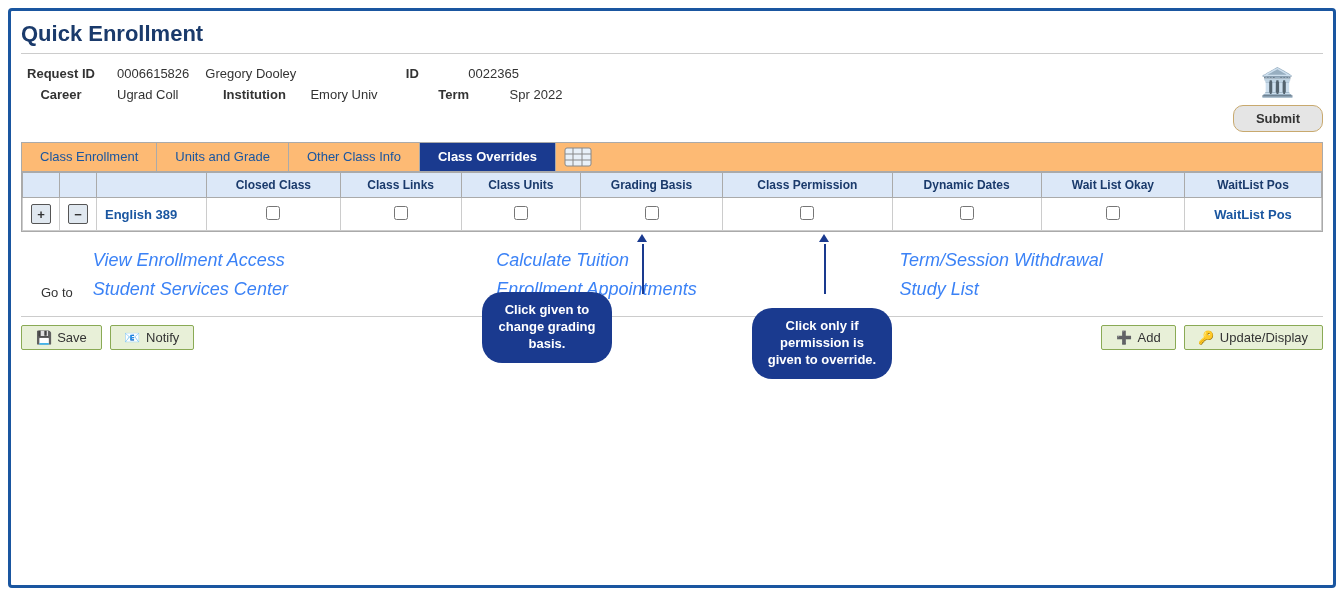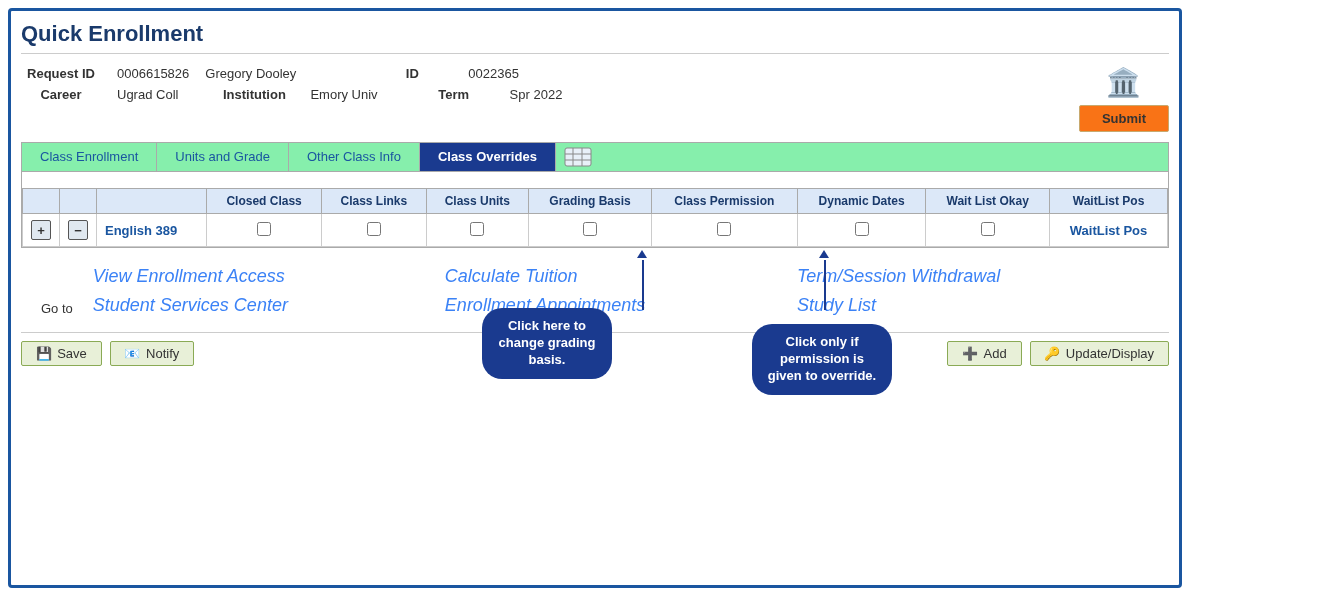--- a/index.html
+++ b/index.html
@@ -7,21 +7,21 @@
       font-family: Arial, sans-serif;
       font-size: 13px;
       background: #fff;
       padding: 8px;
     }
     .outer-border {
       border: 3px solid #1a56a0;
       border-radius: 4px;
       padding: 10px;
       background: #fff;
-      width: 1174px;
+      width: 1328px;
       min-height: 580px;
       position: relative;
     }
     .page-title {
       font-size: 22px;
       font-weight: bold;
       color: #1a3a6b;
       margin-bottom: 12px;
       border-bottom: 1px solid #ccc;
       padding-bottom: 6px;
@@ -53,36 +53,36 @@
       display: flex;
       flex-direction: column;
       align-items: center;
       gap: 6px;
       margin-left: 20px;
     }
     .building-icon {
       font-size: 28px;
     }
     .submit-btn {
-      background: #f97316;
+      background: #e5e5e5;
       border: 1px solid #c8a96e;
       padding: 5px 22px;
       font-size: 13px;
       font-weight: bold;
       cursor: pointer;
       color: #333;
-      border-radius: 2px;
+      border-radius: 10px;
     }
     .tabs-section {
       border: 1px solid #aaa;
       margin-bottom: 4px;
     }
     .tabs-row {
       display: flex;
-      background: #86efac;
+      background: #fdba74;
       border-bottom: 1px solid #aaa;
     }
     .tab {
       padding: 6px 18px;
       border-right: 1px solid #aaa;
       cursor: pointer;
       color: #1a56a0;
       font-size: 13px;
       white-space: nowrap;
     }
@@ -98,21 +98,20 @@
       align-items: center;
     }
     .table-container {
       width: 100%;
       overflow: visible;
     }
     table {
       width: 100%;
       border-collapse: collapse;
       font-size: 13px;
-      margin-top: 16px;
     }
     table th {
       background: #dce8f8;
       border: 1px solid #aaa;
       padding: 5px 8px;
       text-align: center;
       font-weight: bold;
       color: #1a3a6b;
       font-size: 12px;
     }
@@ -322,21 +321,21 @@
               </td>
               <td>
                 <a class="course-link">WaitList Pos</a>
               </td>
             </tr>
           </tbody>
         </table>
       </div>
 
       <div class="tooltip-bubble" style="position:absolute; top:120px; left:460px; z-index:20;">
-        <span>Click here to change grading basis.</span>
+        <span>Click given to change grading basis.</span>
       </div>
 
       <div style="position:absolute; top:72px; left:620px; width:2px; height:50px; background:#1a3a8f; z-index:15;"></div>
       <div style="position:absolute; top:62px; left:615px; width:0; height:0; border-left:5px solid transparent; border-right:5px solid transparent; border-bottom:8px solid #1a3a8f; z-index:15;"></div>
 
       <div class="tooltip-bubble" style="position:absolute; top:136px; left:730px; z-index:20; max-width:140px;">
         <span>Click only if permission is given to override.</span>
       </div>
 
       <div style="position:absolute; top:72px; left:802px; width:2px; height:50px; background:#1a3a8f; z-index:15;"></div>

